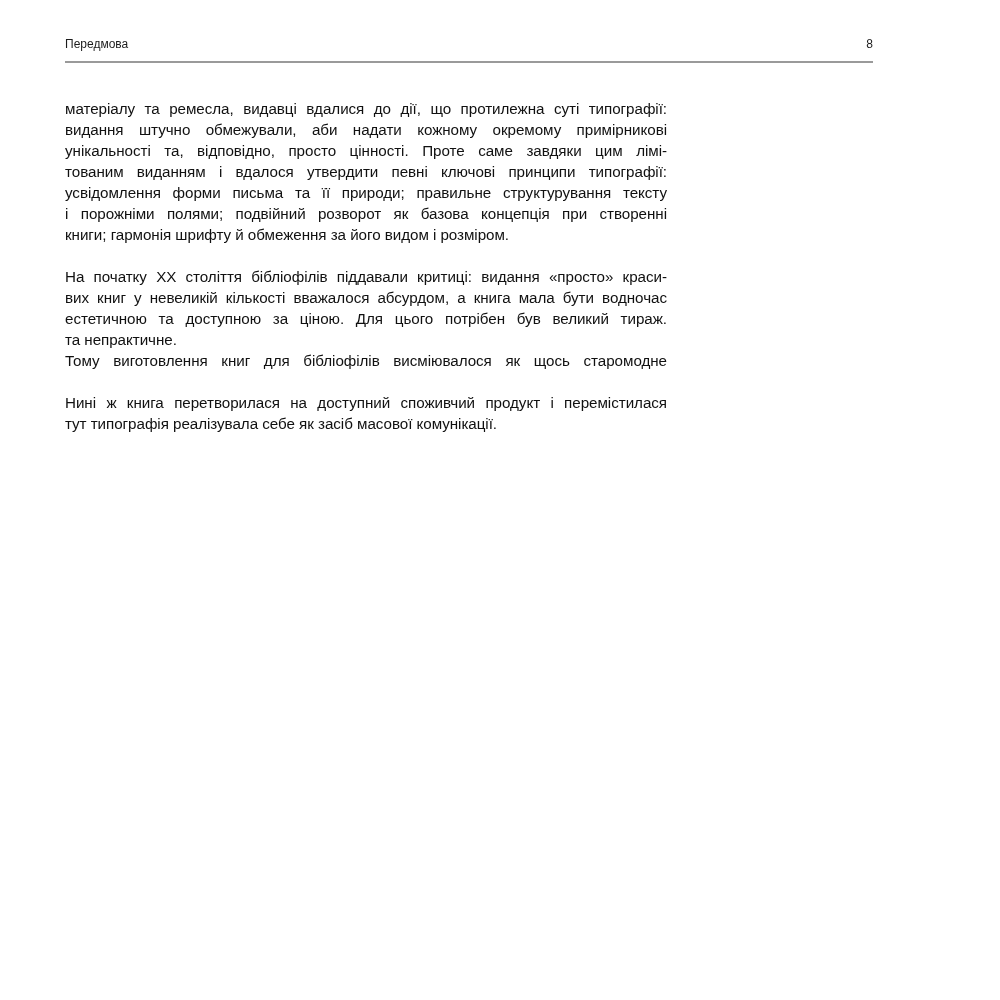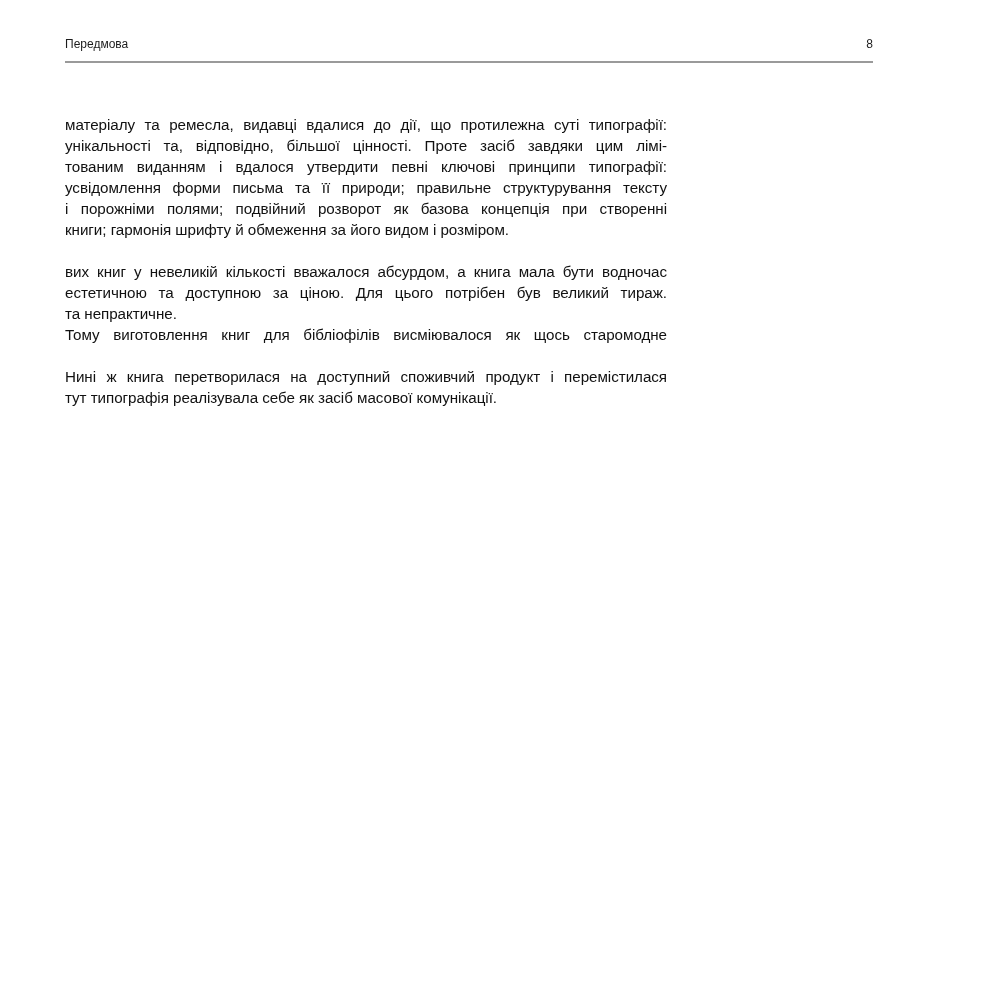--- a/index.html
+++ b/index.html
@@ -40,21 +40,21 @@
     position: absolute;
     left: 65px;
     top: 98px;
     width: 602px;
     font-size: 15.2px;
     line-height: 21px;
     letter-spacing: -0.05px;
     color: #111111;
   }
   .paragraph {
-    margin: 16px 0 21px 0;
+    margin: 0 0 21px 0;
   }
   .line {
     text-align: justify;
     text-align-last: justify;
     white-space: normal;
   }
   .line.last {
     text-align: right;
     text-align-last: left;
   }
@@ -68,28 +68,30 @@
     <span>Передмова</span>
     <span>8</span>
   </div>
 
   <div class="header-rule"></div>
 
   <div class="body-text">
 
     <div class="paragraph">
       <div class="line">матеріалу та ремесла, видавці вдалися до дії, що протилежна суті типографії:</div>
-      <div class="line">унікальності та, відповідно, більшої цінності. Проте засіб завдяки цим лімі-</div>
+      <div class="line">видання штучно обмежували, аби надати кожному окремому примірникові</div>
+      <div class="line">унікальності та, відповідно, просто цінності. Проте саме завдяки цим лімі-</div>
       <div class="line">тованим виданням і вдалося утвердити певні ключові принципи типографії:</div>
       <div class="line">усвідомлення форми письма та її природи; правильне структурування тексту</div>
       <div class="line">і порожніми полями; подвійний розворот як базова концепція при створенні</div>
       <div class="line last">книги; гармонія шрифту й обмеження за його видом і розміром.</div>
     </div>
 
     <div class="paragraph">
+      <div class="line">На початку XX століття бібліофілів піддавали критиці: видання «просто» краси-</div>
       <div class="line">вих книг у невеликій кількості вважалося абсурдом, а книга мала бути водночас</div>
       <div class="line">естетичною та доступною за ціною. Для цього потрібен був великий тираж.</div>
       <div class="line last">та непрактичне.</div>
       <div class="line">Тому виготовлення книг для бібліофілів висміювалося як щось старомодне</div>
     </div>
 
     <div class="paragraph">
       <div class="line">Нині ж книга перетворилася на доступний споживчий продукт і перемістилася</div>
       <div class="line last">тут типографія реалізувала себе як засіб масової комунікації.</div>
     </div>

